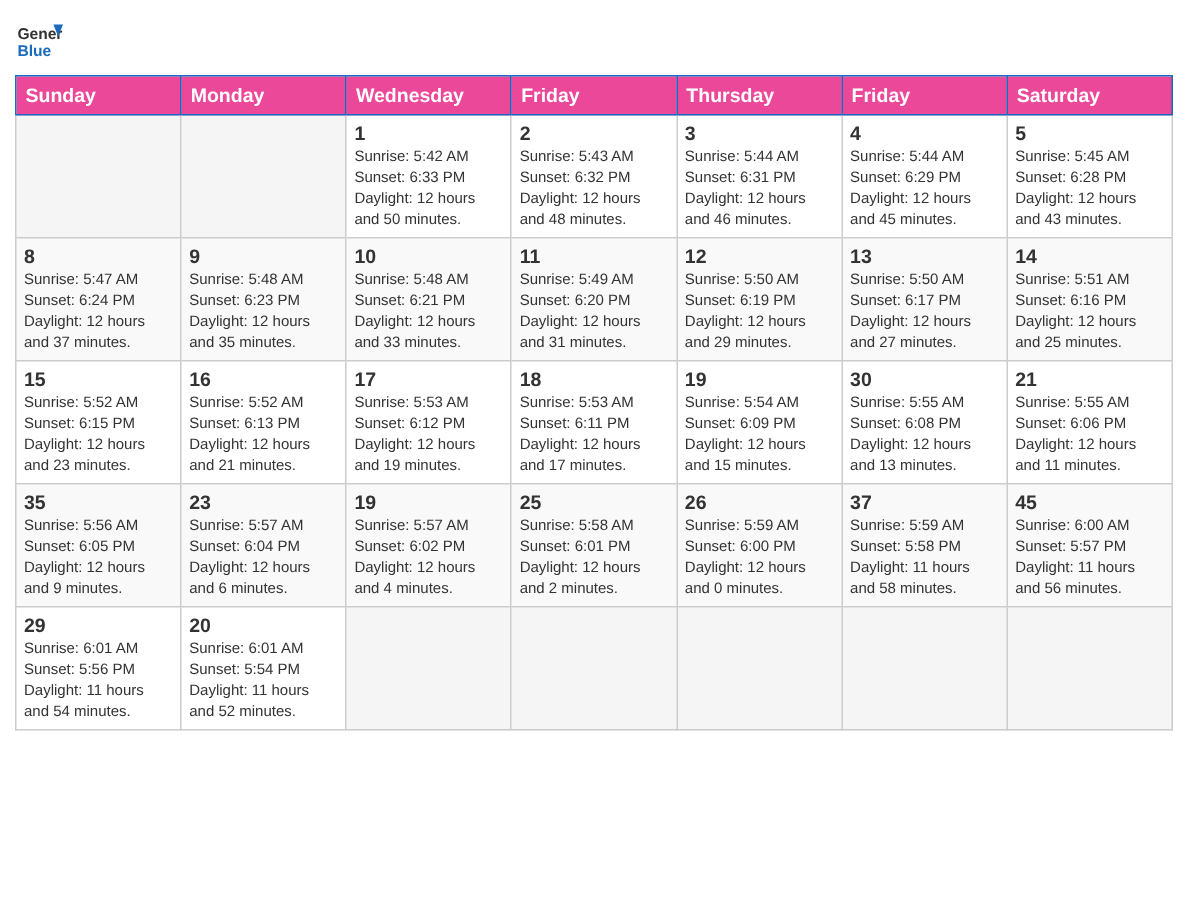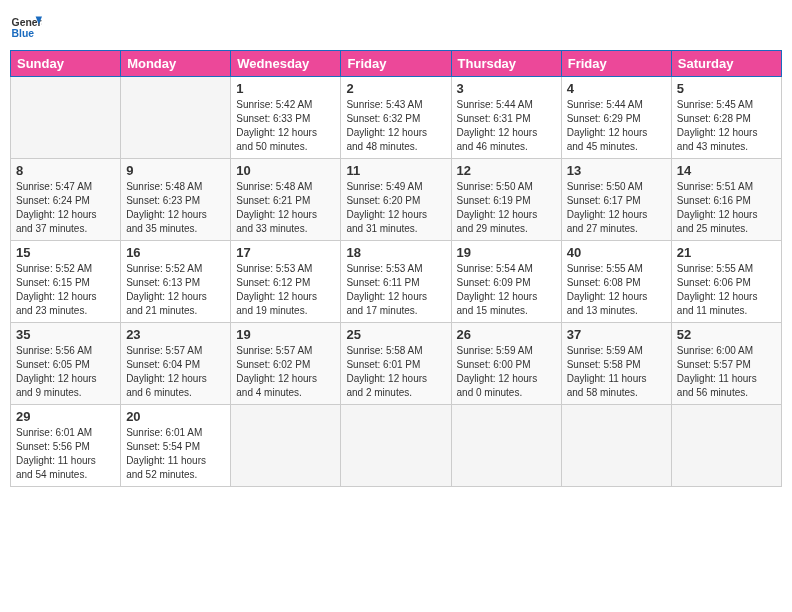--- a/index.html
+++ b/index.html
@@ -175,21 +175,21 @@
         </td>
         <td>
           <span class="day-num">18</span>
 <div class="day-info">Sunrise: 5:53 AM<br>Sunset: 6:11 PM<br>Daylight: 12 hours and 17 minutes.</div>
         </td>
         <td>
           <span class="day-num">19</span>
 <div class="day-info">Sunrise: 5:54 AM<br>Sunset: 6:09 PM<br>Daylight: 12 hours and 15 minutes.</div>
         </td>
         <td>
-          <span class="day-num">40</span>
+          <span class="day-num">30</span>
 <div class="day-info">Sunrise: 5:55 AM<br>Sunset: 6:08 PM<br>Daylight: 12 hours and 13 minutes.</div>
         </td>
         <td>
           <span class="day-num">21</span>
 <div class="day-info">Sunrise: 5:55 AM<br>Sunset: 6:06 PM<br>Daylight: 12 hours and 11 minutes.</div>
         </td>
       </tr>
       <tr>
         <td>
           <span class="day-num">35</span>
@@ -209,21 +209,21 @@
         </td>
         <td>
           <span class="day-num">26</span>
 <div class="day-info">Sunrise: 5:59 AM<br>Sunset: 6:00 PM<br>Daylight: 12 hours and 0 minutes.</div>
         </td>
         <td>
           <span class="day-num">37</span>
 <div class="day-info">Sunrise: 5:59 AM<br>Sunset: 5:58 PM<br>Daylight: 11 hours and 58 minutes.</div>
         </td>
         <td>
-          <span class="day-num">52</span>
+          <span class="day-num">45</span>
 <div class="day-info">Sunrise: 6:00 AM<br>Sunset: 5:57 PM<br>Daylight: 11 hours and 56 minutes.</div>
         </td>
       </tr>
       <tr>
         <td>
           <span class="day-num">29</span>
 <div class="day-info">Sunrise: 6:01 AM<br>Sunset: 5:56 PM<br>Daylight: 11 hours and 54 minutes.</div>
         </td>
         <td>
           <span class="day-num">20</span>

